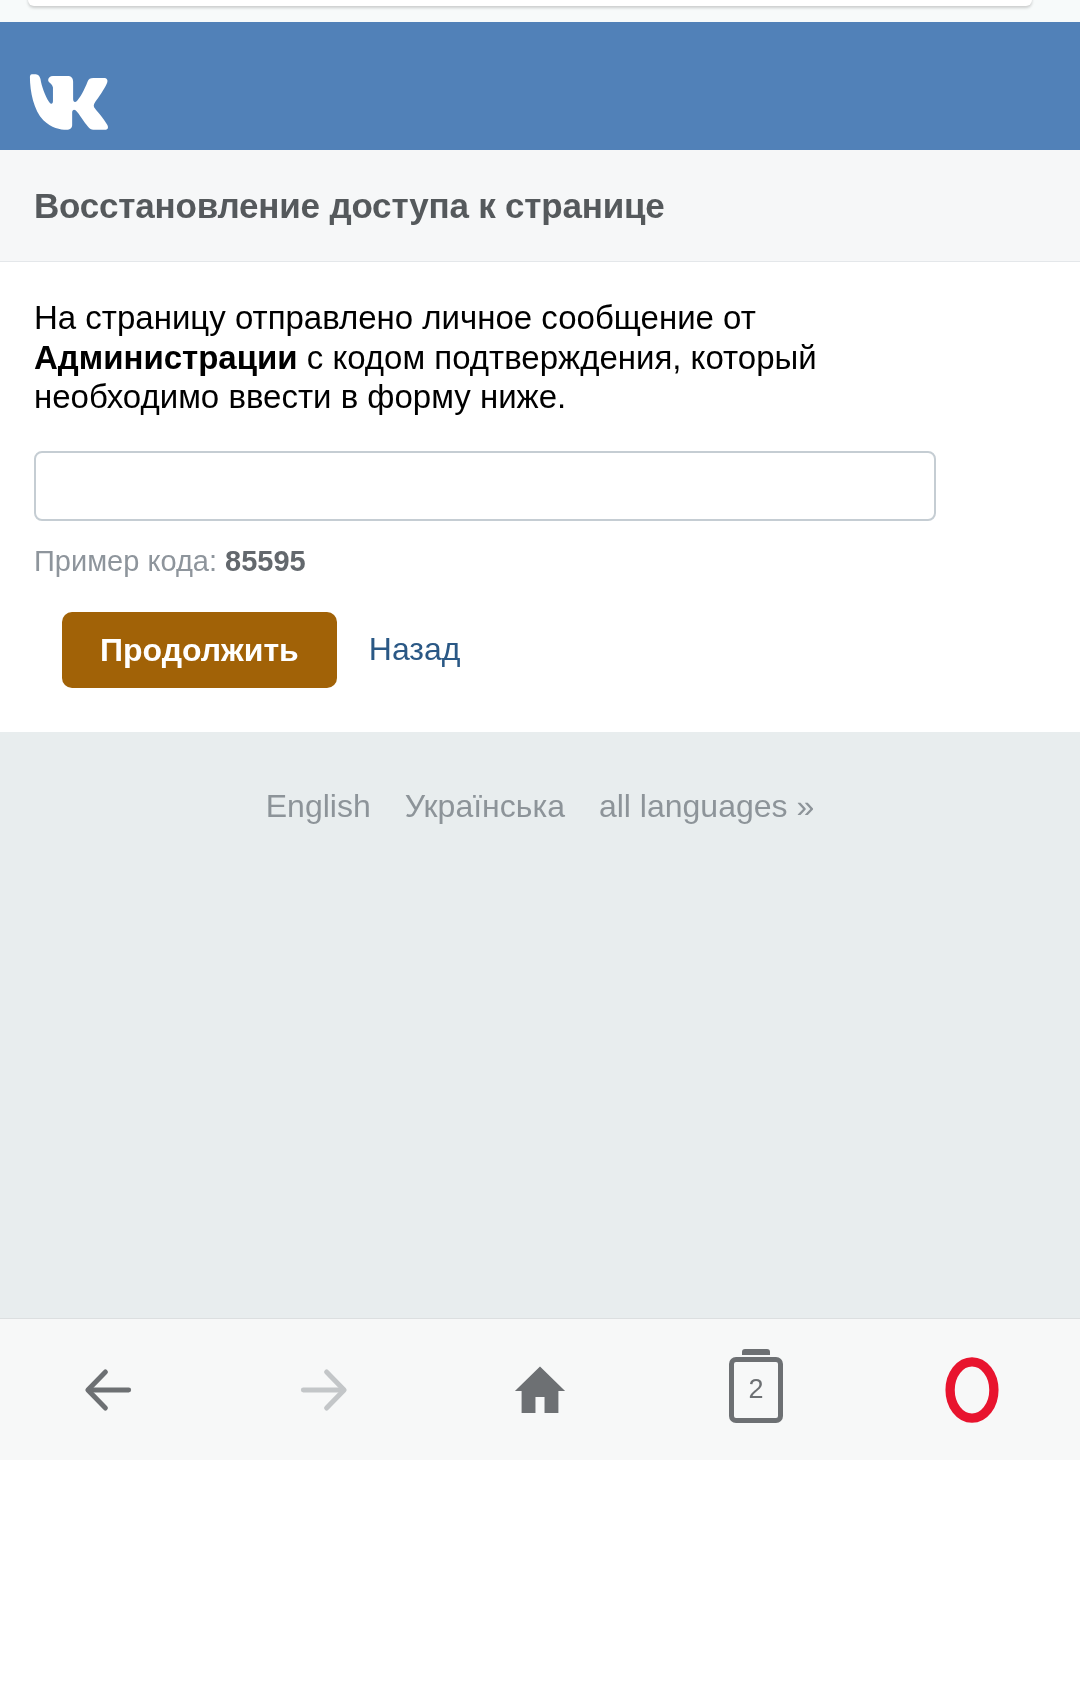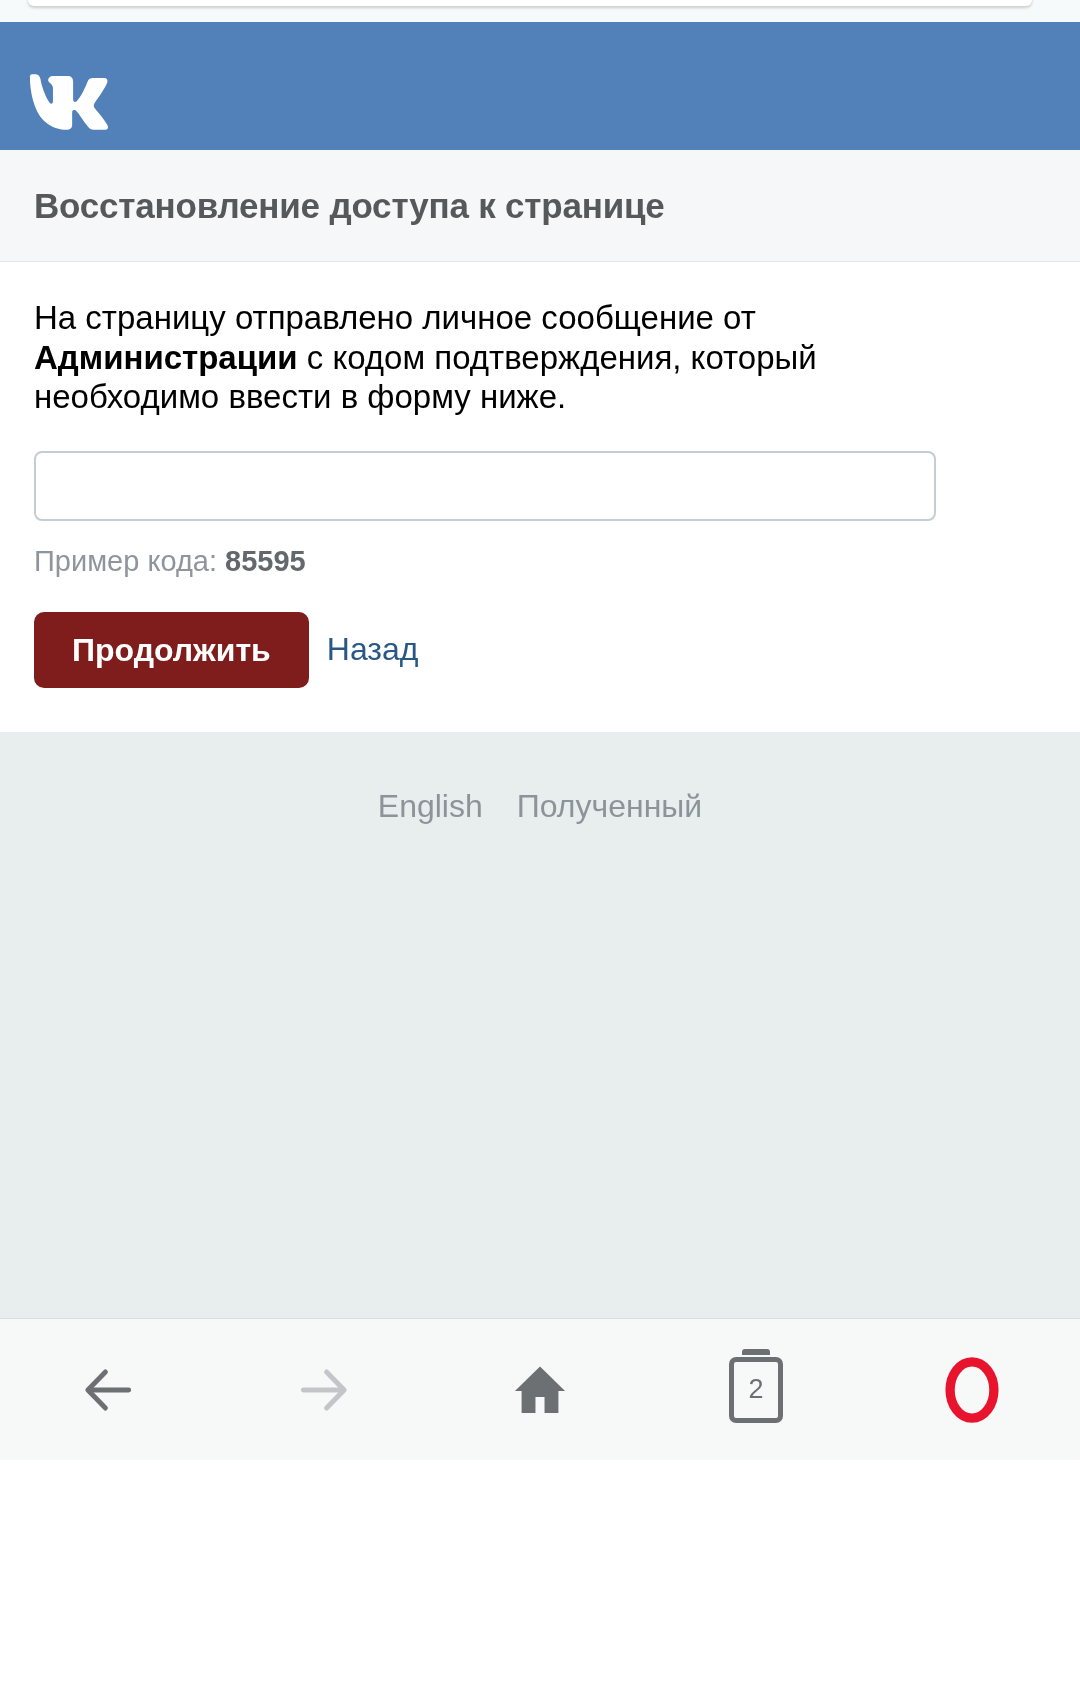--- a/index.html
+++ b/index.html
@@ -117,33 +117,34 @@
     font-weight: bold;
     color: #63686d;
   }
 
   .actions {
     margin-top: 34px;
     display: flex;
     align-items: center;
   }
   .btn-primary {
-    background: #7f1d1d;
+    background: #a16207;
     color: #ffffff;
     border: none;
     border-radius: 10px;
     font-size: 32px;
     font-weight: bold;
     font-family: "Liberation Sans", sans-serif;
     padding: 22px 38px;
     cursor: pointer;
     line-height: 1;
+    margin-left: 28px;
   }
   .link-back {
-    margin-left: 18px;
+    margin-left: 32px;
     font-size: 32px;
     color: #2a5885;
     text-decoration: none;
     cursor: pointer;
   }
 
   
   .footer {
     flex: 1 1 auto;
     background: #e8edee;
@@ -245,21 +246,22 @@
 
     <div class="actions">
       <button class="btn-primary">Продолжить</button>
       <a class="link-back" href="#">Назад</a>
     </div>
   </div>
 
   <div class="footer">
     <div class="lang-row">
       <a class="lang-link" href="#">English</a>
-      <a class="lang-link" href="#">Полученный</a>
+      <a class="lang-link" href="#">Українська</a>
+      <a class="lang-link" href="#">all languages »</a>
     </div>
   </div>
 
   <div class="browser-bottombar">
 
     <div class="nav-btn">
       <span>
         <svg width="62" height="62" viewBox="0 0 24 24" aria-hidden="true">
           <path d="M20 12 H5" stroke="#6d7073" stroke-width="1.9" fill="none" stroke-linecap="round"></path>
           <path d="M11 5 L4.2 12 L11 19" stroke="#6d7073" stroke-width="1.9" fill="none" stroke-linecap="round" stroke-linejoin="round"></path>

